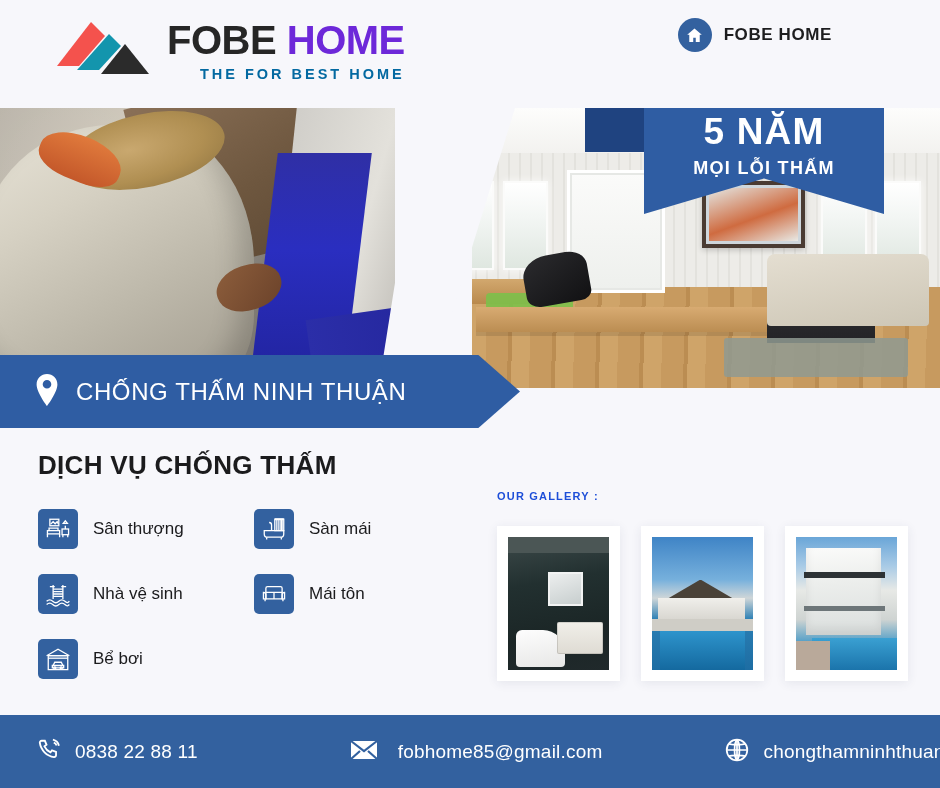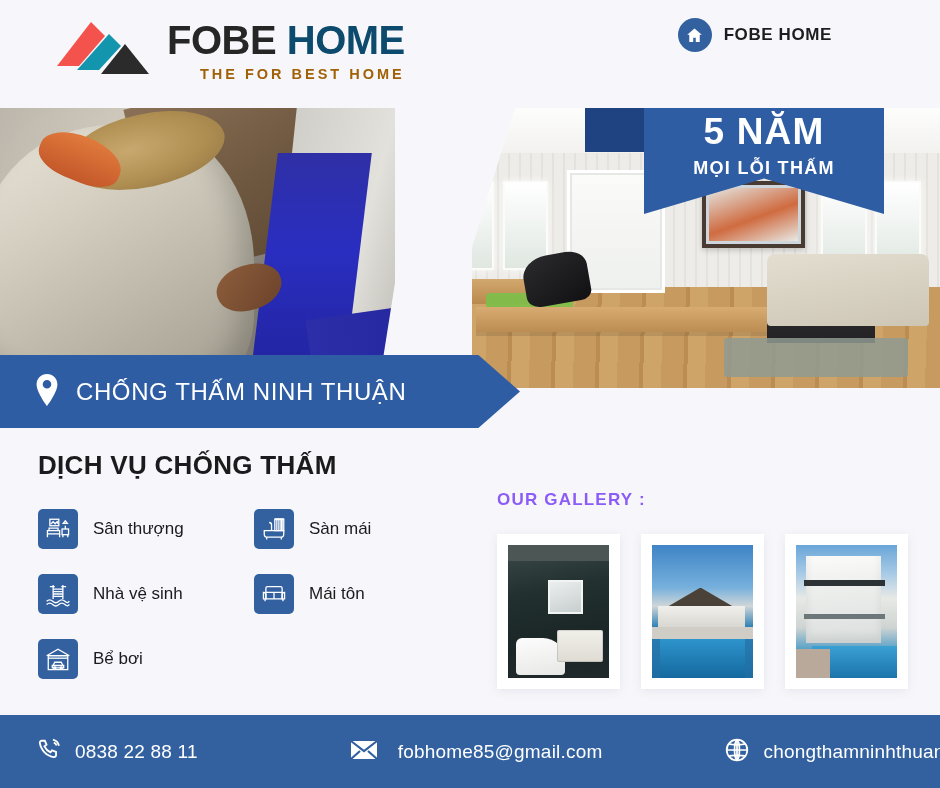--- a/index.html
+++ b/index.html
@@ -27,23 +27,23 @@
     position: absolute; left: 57px; top: 18px;
     display: flex; align-items: center; gap: 14px;
   }
   .logo-mark { width: 96px; height: 66px; display: block; }
   .logo-text { display: flex; flex-direction: column; justify-content: center; }
   .logo-title {
     font-size: 40px; font-weight: 800; letter-spacing: -0.5px;
     line-height: 1.02; white-space: nowrap;
   }
   .logo-title .w1 { color: #262626; }
-  .logo-title .w2 { color: #0c4a6e; }
+  .logo-title .w2 { color: #6d28d9; }
   .logo-sub {
-    font-size: 14.5px; font-weight: 700; color: #a16207;
+    font-size: 14.5px; font-weight: 700; color: #0369a1;
     letter-spacing: 3.0px; margin-top: 5px; text-align: right;
     white-space: nowrap;
   }
 
   .brand-right {
     position: absolute; right: 108px; top: 18px;
     display: flex; align-items: center; gap: 12px;
   }
   .brand-badge-icon {
     width: 34px; height: 34px; border-radius: 50%;
@@ -273,21 +273,21 @@
   }
   .service-label {
     font-size: 17px; color: #1b1b1d; font-weight: 400; white-space: nowrap;
   }
 
   
   .gallery {
     position: absolute; left: 497px; top: 490px; width: 410px;
   }
   .gallery-title {
-    font-size: 17px; font-weight: 800; color: #8b5cf6; letter-spacing: 1.2px;
+    font-size: 11px; font-weight: 800; color: #1d4ed8; letter-spacing: 1.2px;
   }
   .gallery-row {
     margin-top: 24px; display: flex; gap: 21px;
   }
   .gallery-card {
     width: 123px; height: 155px;
     background: #ffffff;
     padding: 11px;
     box-shadow: 0 2px 10px rgba(40,50,90,0.09);
   }

